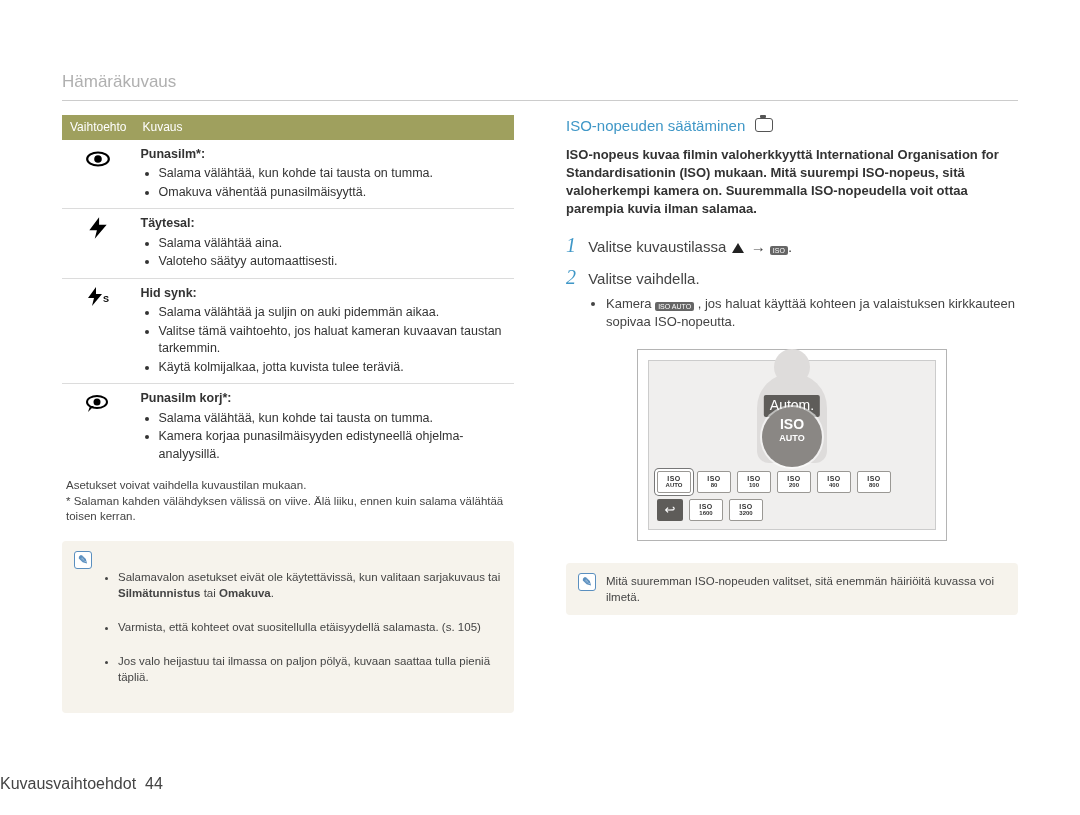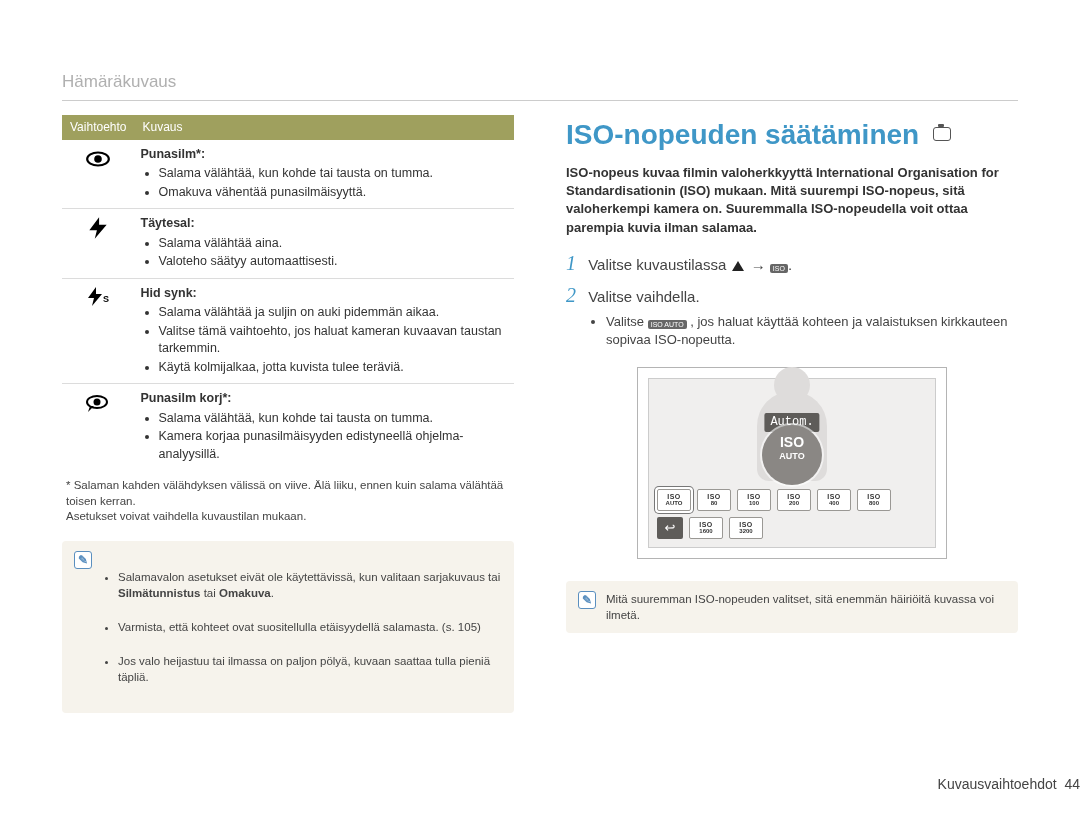--- a/index.html
+++ b/index.html
@@ -93,23 +93,23 @@
     border: 1px solid #5a8fbf;
     color: #5a8fbf;
     text-align: center;
     line-height: 16px;
     font-weight: bold;
     font-size: 12px;
   }
   .callout ul { list-style: disc; margin-left: 16px; }
   .callout ul li { margin: 18px 0; }
   .section-heading {
-    font-size: 28px;
+    font-size: 15px;
     color: #3f97c7;
-    font-weight: bold;
+    font-weight: normal;
     margin-bottom: 10px;
   }
   .heading-icon {
     display: inline-block;
     width: 18px;
     height: 14px;
     vertical-align: middle;
     margin-left: 6px;
     border: 1.6px solid #555;
     border-radius: 3px;
@@ -197,21 +197,21 @@
     background:#8a8784;color:#fff;text-align:center;
     font-weight:bold;
     padding-top:10px;
     font-size:14px;
     line-height:14px;
     box-shadow: 0 0 0 2px rgba(255,255,255,0.6);
   }
   .iso-big .sub { font-size:9px; display:block; }
   .autom-pill{
     position:absolute; top:34px; left:50%; transform:translateX(-50%);
-    background:#5e5c59;color:#fff;font-size:12px;padding:1px 6px;border-radius:2px;font-family:Liberation Mono, monospace;
+    background:#5e5c59;color:#fff;font-size:14px;padding:1px 6px;border-radius:2px;
   }
   .iso-row {
     position:absolute; left:8px; right:8px;
     display:flex; gap:6px; justify-content:flex-start;
   }
   .iso-row.top{ bottom:36px; }
   .iso-row.bottom{ bottom:8px; }
   .iso-tile{
     width:34px;height:22px;
     background:#fff;border:1px solid #9a9894;border-radius:2px;
@@ -221,21 +221,21 @@
   .iso-tile.active{ box-shadow:0 0 0 2px #fff, 0 0 0 3px #777; }
   .iso-tile .top{ font-size:7px;letter-spacing:0.5px; }
   .iso-tile .bot{ font-size:6px; }
   .back-btn{
     position:absolute;left:8px;bottom:8px;
     width:26px;height:22px;background:#5e5c59;border-radius:2px;
     color:#fff;text-align:center;line-height:22px;font-size:13px;
   }
   .footer{
     position:absolute;bottom:20px;left:0;right:0;
-    text-align:right;font-size:14px;color:#444;
+    text-align:left;font-size:16px;color:#444;
   }
 </style>
 </head>
 <body>
 
 <div class="page">
   <div class="breadcrumb">Hämäräkuvaus</div>
 
   <div class="columns">
 
@@ -318,22 +318,22 @@
               <ul class="bullets">
                 <li>Salama välähtää, kun kohde tai tausta on tumma.</li>
                 <li>Kamera korjaa punasilmäisyyden edistyneellä ohjelma-analyysillä.</li>
               </ul>
             </td>
           </tr>
         </tbody>
       </table>
 
       <div class="subnotes">
+        <div>Asetukset voivat vaihdella kuvaustilan mukaan.</div>
         <div>* Salaman kahden välähdyksen välissä on viive. Älä liiku, ennen kuin salama välähtää toisen kerran.</div>
-        <div>Asetukset voivat vaihdella kuvaustilan mukaan.</div>
       </div>
 
       <div class="callout">
         <div class="info-icon">✎</div>
         <ul>
           <li>
             <span>Salamavalon asetukset eivät ole käytettävissä, kun valitaan sarjakuvaus tai </span><b>Silmätunnistus</b><span> tai </span><b>Omakuva</b><span>.</span>
           </li>
           <li>Varmista, että kohteet ovat suositellulla etäisyydellä salamasta. (s. 105)</li>
           <li>Jos valo heijastuu tai ilmassa on paljon pölyä, kuvaan saattaa tulla pieniä täpliä.</li>
@@ -354,21 +354,21 @@
           <span>Valitse kuvaustilassa</span>
           <span class="tri-up"></span>
           →
           <span class="iso-chip">ISO</span>.
         </li>
         <li>
           <span class="num">2</span>
           <span>Valitse vaihdella.</span>
           <ul class="sub">
             <li>
-              <span>Valitse</span>
+              <span>Kamera</span>
               <span class="iso-chip">ISO AUTO</span>
               <span>, jos haluat käyttää kohteen ja valaistuksen kirkkauteen sopivaa ISO-nopeutta.</span>
             </li>
           </ul>
         </li>
       </ol>
 
       <div class="screen-wrap">
         <div class="screen">
           <div class="silhouette"></div>

